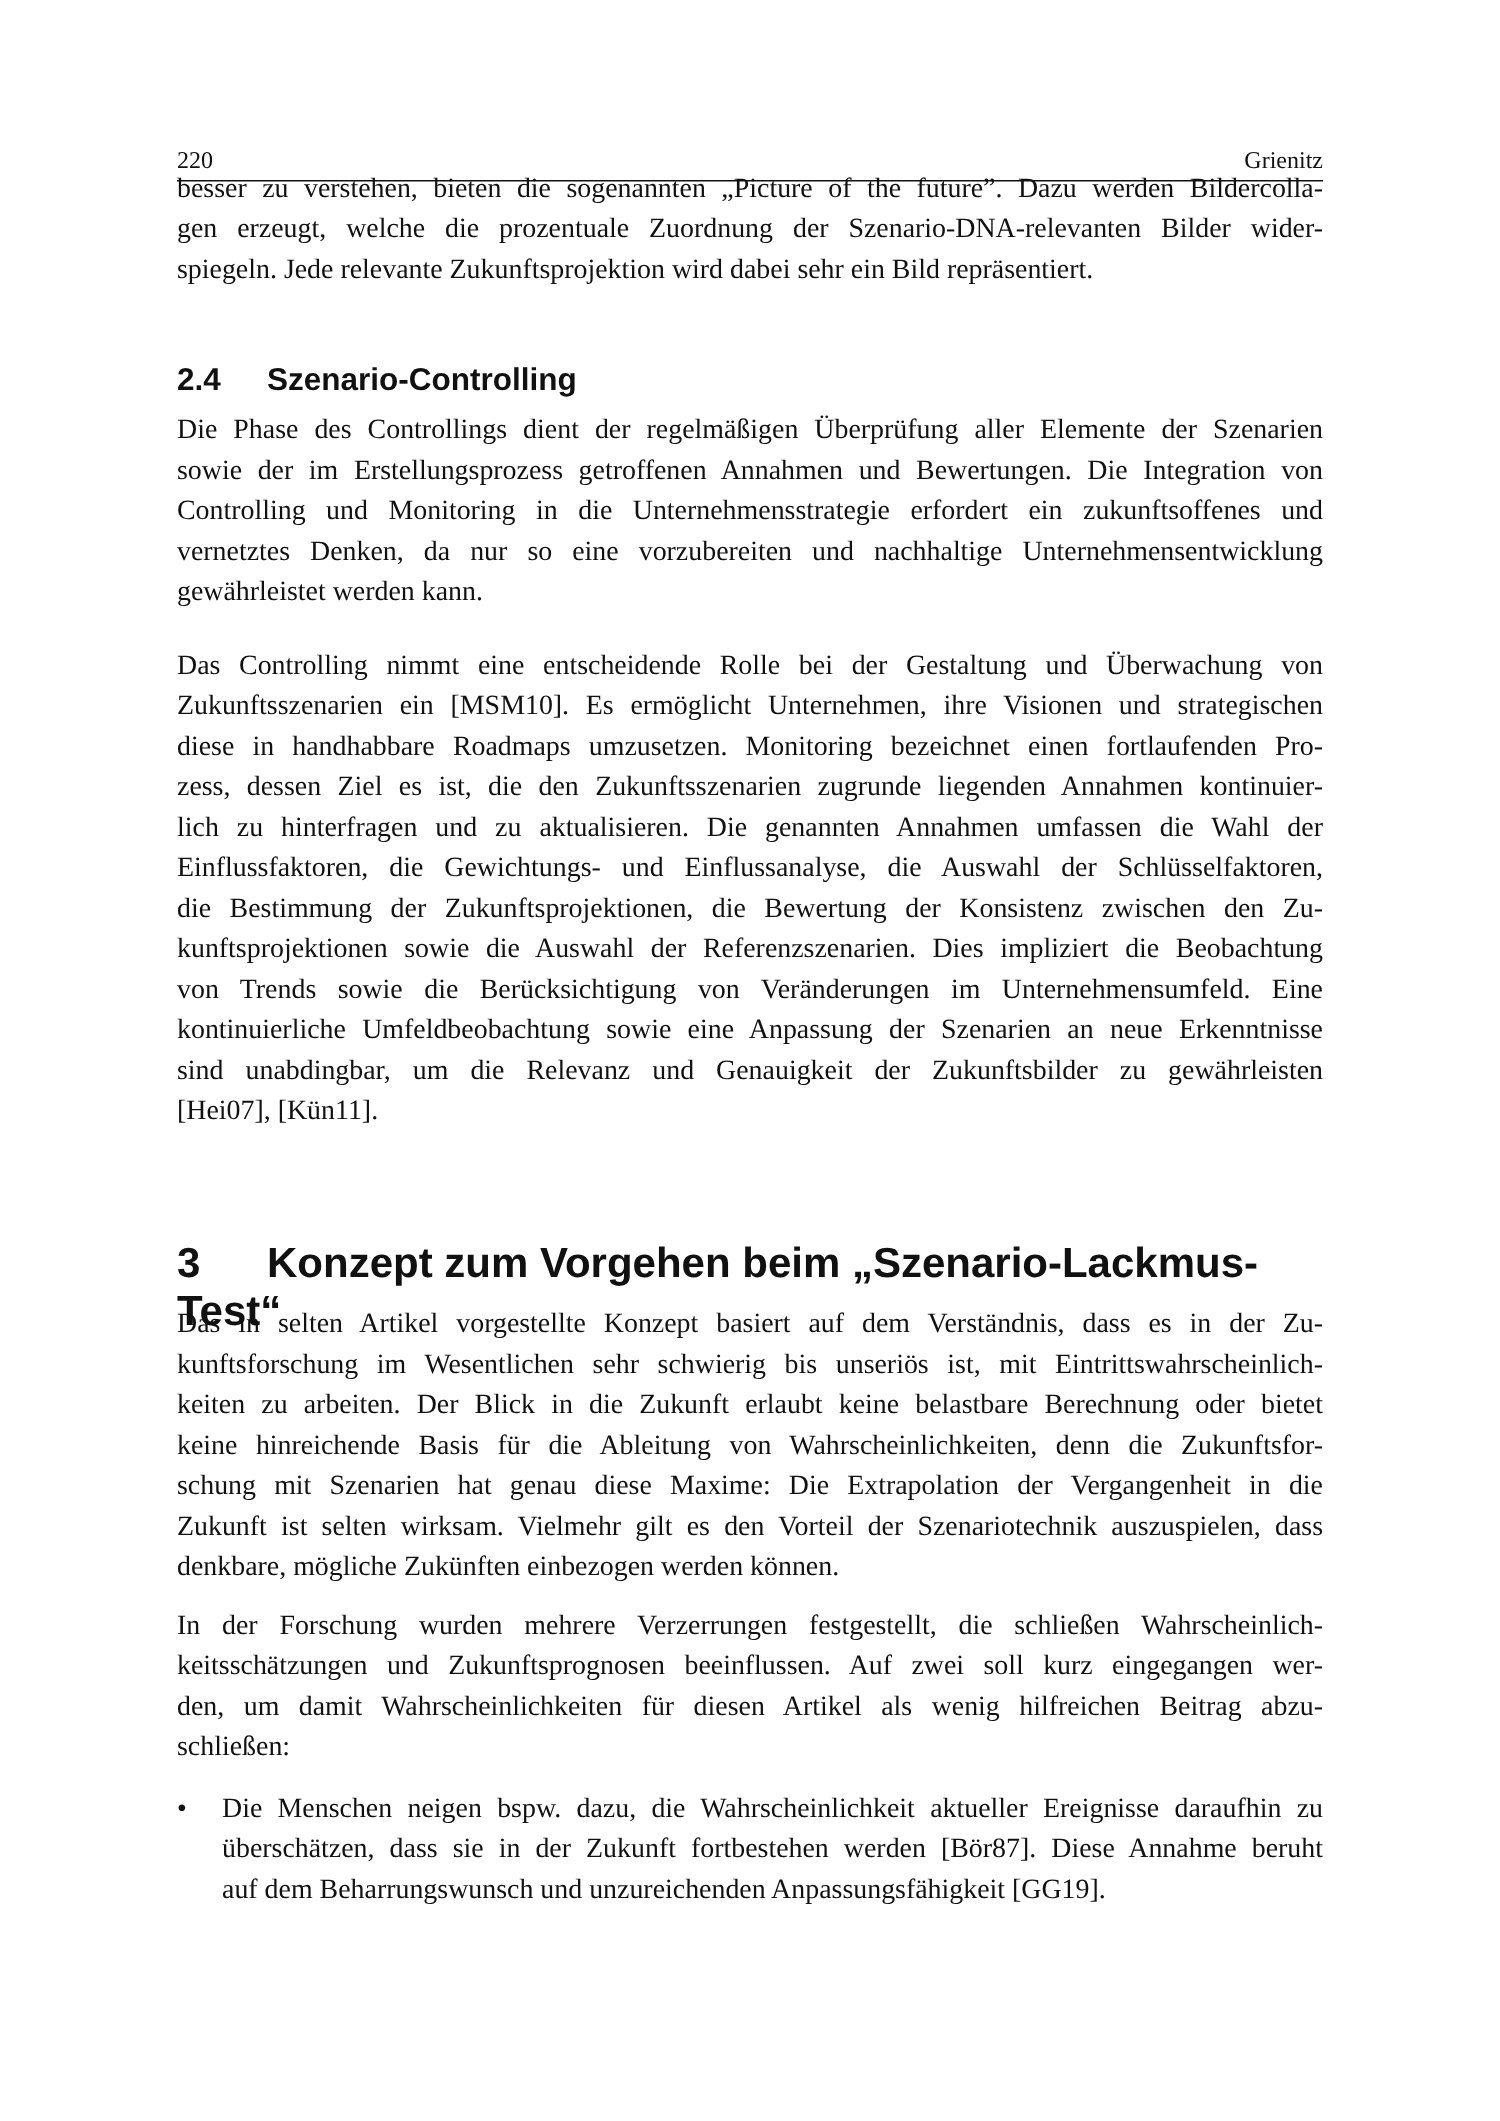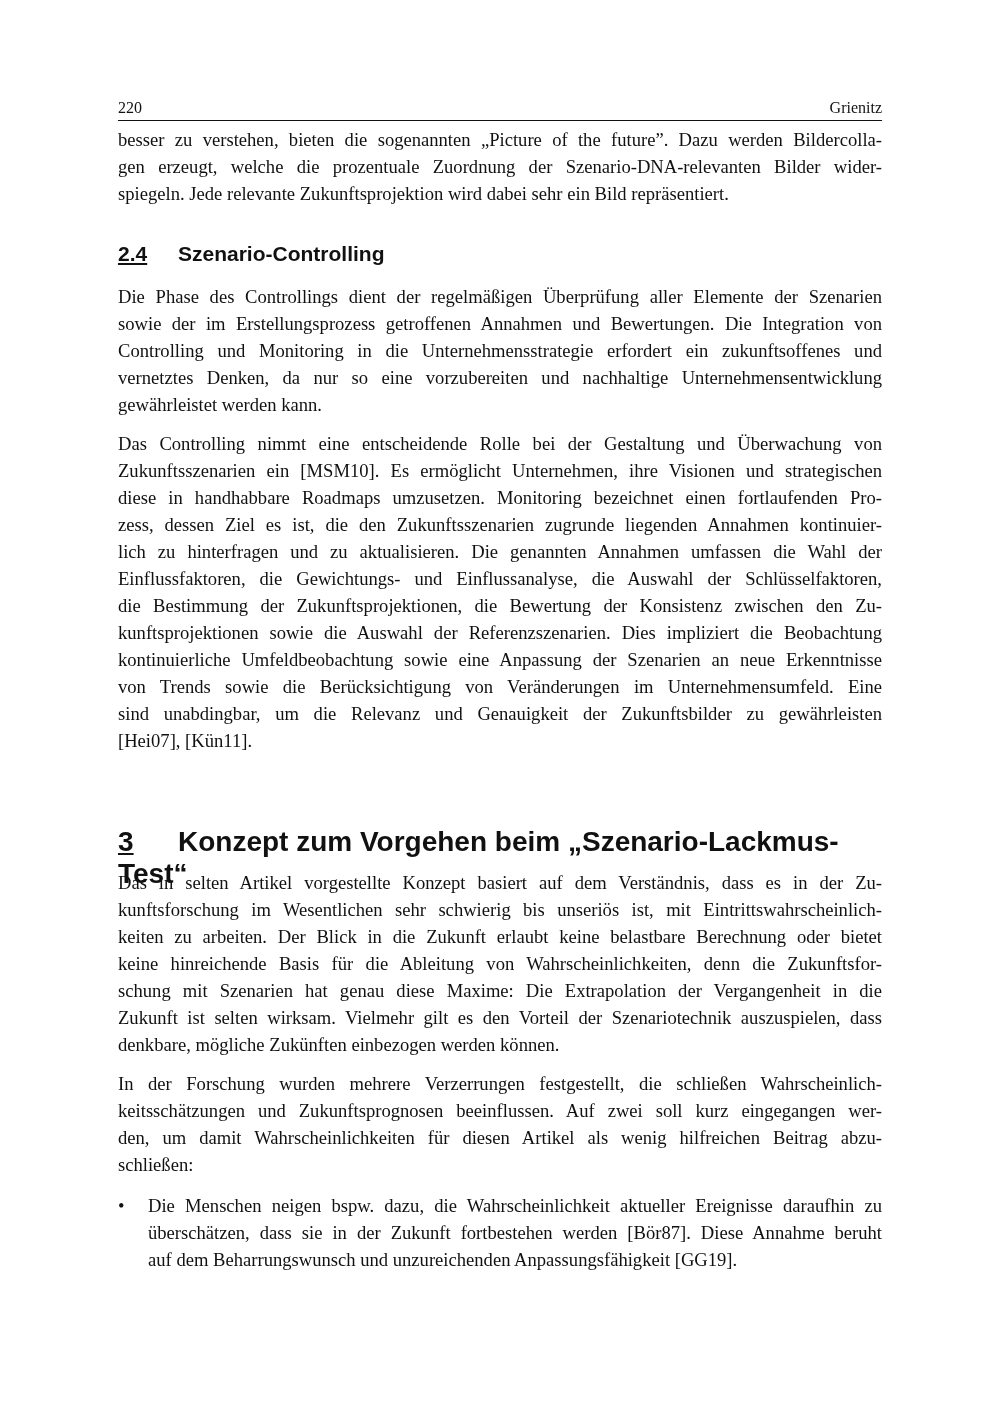--- a/index.html
+++ b/index.html
@@ -9,68 +9,68 @@
       position: absolute; left: 0; top: 66px; width: 764px; height: 22px;
       border-bottom: 1.3px solid #111;
       font-family: "Liberation Serif", serif; font-size: 16px; margin-top: 32px;
     }
     .header .num { position: absolute; left: 0; top: 1px; }
     .header .author { position: absolute; right: 0; top: 1px; }
     .para { position: absolute; left: 0; width: 764px; font-family: "Liberation Serif", serif; font-size: 18.6px; line-height: 27px; }
     .line { display: block; text-align: justify; text-align-last: justify; white-space: nowrap; height: 27px; }
     .line.last { text-align-last: left; }
     .heading { position: absolute; left: 0; font-family: "Liberation Sans", sans-serif; font-weight: bold; }
-    .heading .hnum { display: inline-block; text-decoration: underline; }
+    .heading .hnum { display: inline-block; }
     .h2 { font-size: 21px; top: 242px; }
     .h2 .hnum { width: 60px; }
     .h1 { font-size: 28px; top: 826px; }
     .h1 .hnum { width: 60px; }
     .bullet-list { position: absolute; left: 0; width: 764px; font-family: "Liberation Serif", serif; font-size: 18.6px; line-height: 27px; }
     .bullet-item { position: relative; padding-left: 30px; }
     .bullet-dot { position: absolute; left: 0; top: 0; width: 20px; }
   </style>
 </head>
 <body>
 
 <div class="page">
 
   <div class="header">
     <span class="num">220</span>
     <span class="author">Grienitz</span>
   </div>
 
-  <div class="para" style="top:126px;">
+  <div class="para" style="top:112px;">
     <span class="line">besser zu verstehen, bieten die sogenannten „Picture of the future”. Dazu werden Bildercolla-</span>
     <span class="line">gen erzeugt, welche die prozentuale Zuordnung der Szenario-DNA-relevanten Bilder wider-</span>
     <span class="line last">spiegeln. Jede relevante Zukunftsprojektion wird dabei sehr ein Bild repräsentiert.</span>
   </div>
 
   <div class="heading h2">
     <span class="hnum">2.4</span><span>Szenario-Controlling</span>
   </div>
 
-  <div class="para" style="top:283px;">
+  <div class="para" style="top:273px;">
     <span class="line">Die Phase des Controllings dient der regelmäßigen Überprüfung aller Elemente der Szenarien</span>
     <span class="line">sowie der im Erstellungsprozess getroffenen Annahmen und Bewertungen. Die Integration von</span>
     <span class="line">Controlling und Monitoring in die Unternehmensstrategie erfordert ein zukunftsoffenes und</span>
     <span class="line">vernetztes Denken, da nur so eine vorzubereiten und nachhaltige Unternehmensentwicklung</span>
     <span class="line last">gewährleistet werden kann.</span>
   </div>
 
   <div class="para" style="top:430px;">
     <span class="line">Das Controlling nimmt eine entscheidende Rolle bei der Gestaltung und Überwachung von</span>
     <span class="line">Zukunftsszenarien ein [MSM10]. Es ermöglicht Unternehmen, ihre Visionen und strategischen</span>
     <span class="line">diese in handhabbare Roadmaps umzusetzen. Monitoring bezeichnet einen fortlaufenden Pro-</span>
     <span class="line">zess, dessen Ziel es ist, die den Zukunftsszenarien zugrunde liegenden Annahmen kontinuier-</span>
     <span class="line">lich zu hinterfragen und zu aktualisieren. Die genannten Annahmen umfassen die Wahl der</span>
     <span class="line">Einflussfaktoren, die Gewichtungs- und Einflussanalyse, die Auswahl der Schlüsselfaktoren,</span>
     <span class="line">die Bestimmung der Zukunftsprojektionen, die Bewertung der Konsistenz zwischen den Zu-</span>
     <span class="line">kunftsprojektionen sowie die Auswahl der Referenzszenarien. Dies impliziert die Beobachtung</span>
+    <span class="line">von Trends sowie die Berücksichtigung von Veränderungen im Unternehmensumfeld. Eine</span>
     <span class="line">kontinuierliche Umfeldbeobachtung sowie eine Anpassung der Szenarien an neue Erkenntnisse</span>
-    <span class="line">von Trends sowie die Berücksichtigung von Veränderungen im Unternehmensumfeld. Eine</span>
     <span class="line">sind unabdingbar, um die Relevanz und Genauigkeit der Zukunftsbilder zu gewährleisten</span>
     <span class="line last">[Hei07], [Kün11].</span>
   </div>
 
   <div class="heading h1">
     <span class="hnum">3</span><span>Konzept zum Vorgehen beim „Szenario-Lackmus-Test“</span>
   </div>
 
   <div class="para" style="top:869px;">
     <span class="line">Das in selten Artikel vorgestellte Konzept basiert auf dem Verständnis, dass es in der Zu-</span>

